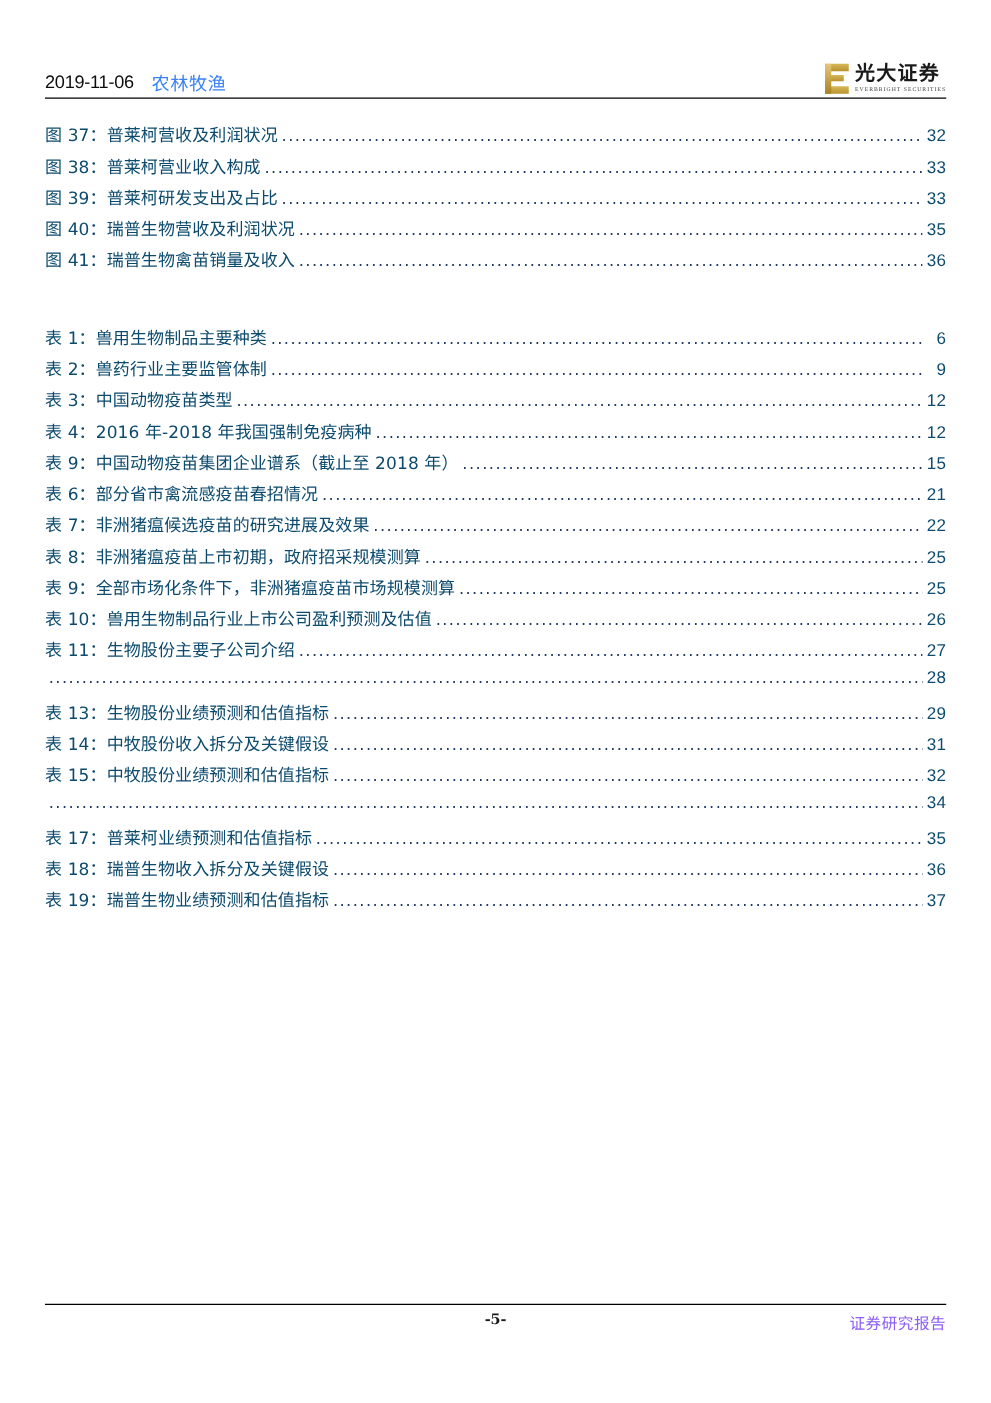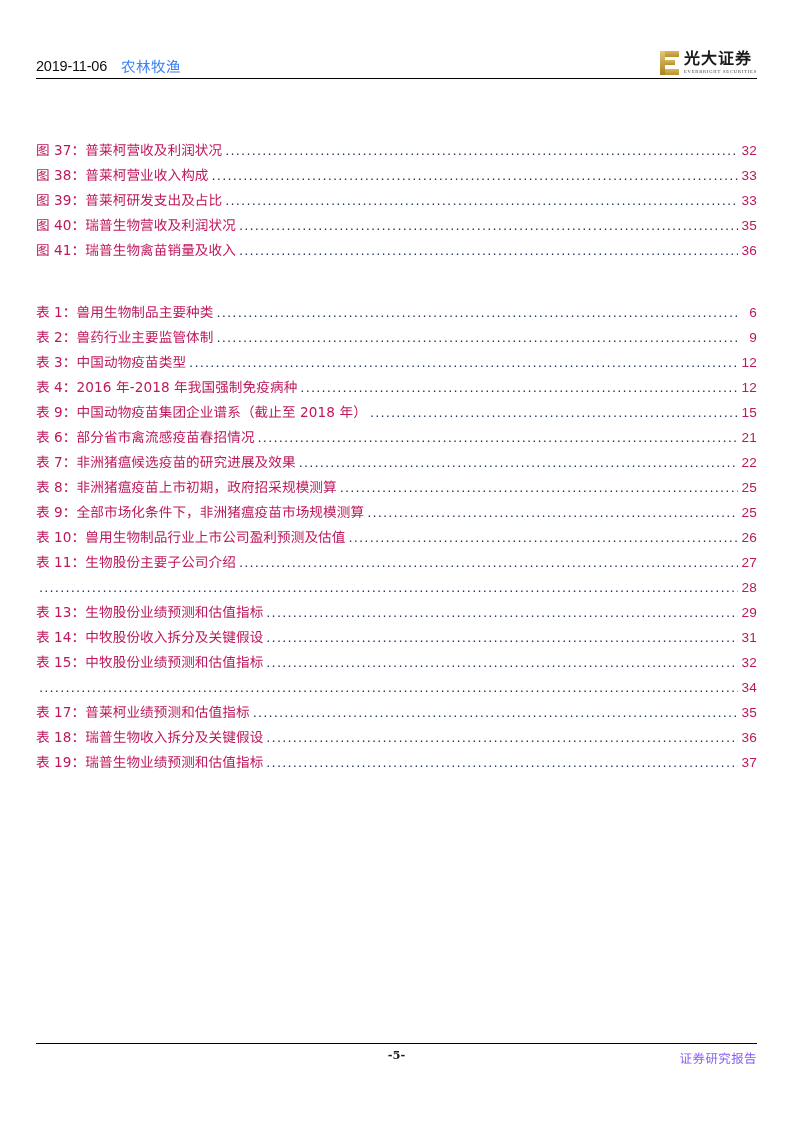--- a/index.html
+++ b/index.html
@@ -114,21 +114,21 @@
     top: 97px;
     width: 721px;
   }
   .toc-block { margin: 0; padding: 0; }
   .toc-gap { height: 37px; }
 
   .toc-row {
     display: flex;
     align-items: baseline;
     height: 25px;
-    color: #be185d;
+    color: #0c4a6e;
     font-size: 13.6px;
     white-space: nowrap;
     font-family: "DejaVu Sans", "Liberation Sans", sans-serif;
   }
   .toc-label {
     flex: 0 0 auto;
     letter-spacing: 0.1px;
   }
   .toc-dots {
     flex: 1 1 auto;
@@ -144,21 +144,20 @@
     letter-spacing: 1.15px;
     color: #1f3864;
     white-space: nowrap;
   }
   .toc-page {
     flex: 0 0 auto;
     min-width: 17px;
     text-align: right;
     letter-spacing: 0.2px;
     font-family: "Liberation Sans", sans-serif;
-    margin-top: 46px;
   }
 
   
   .footer-rule {
     position: absolute;
     left: 36px;
     top: 1043px;
     width: 721px;
     height: 0;
     border-top: 1.4px solid #000000;

